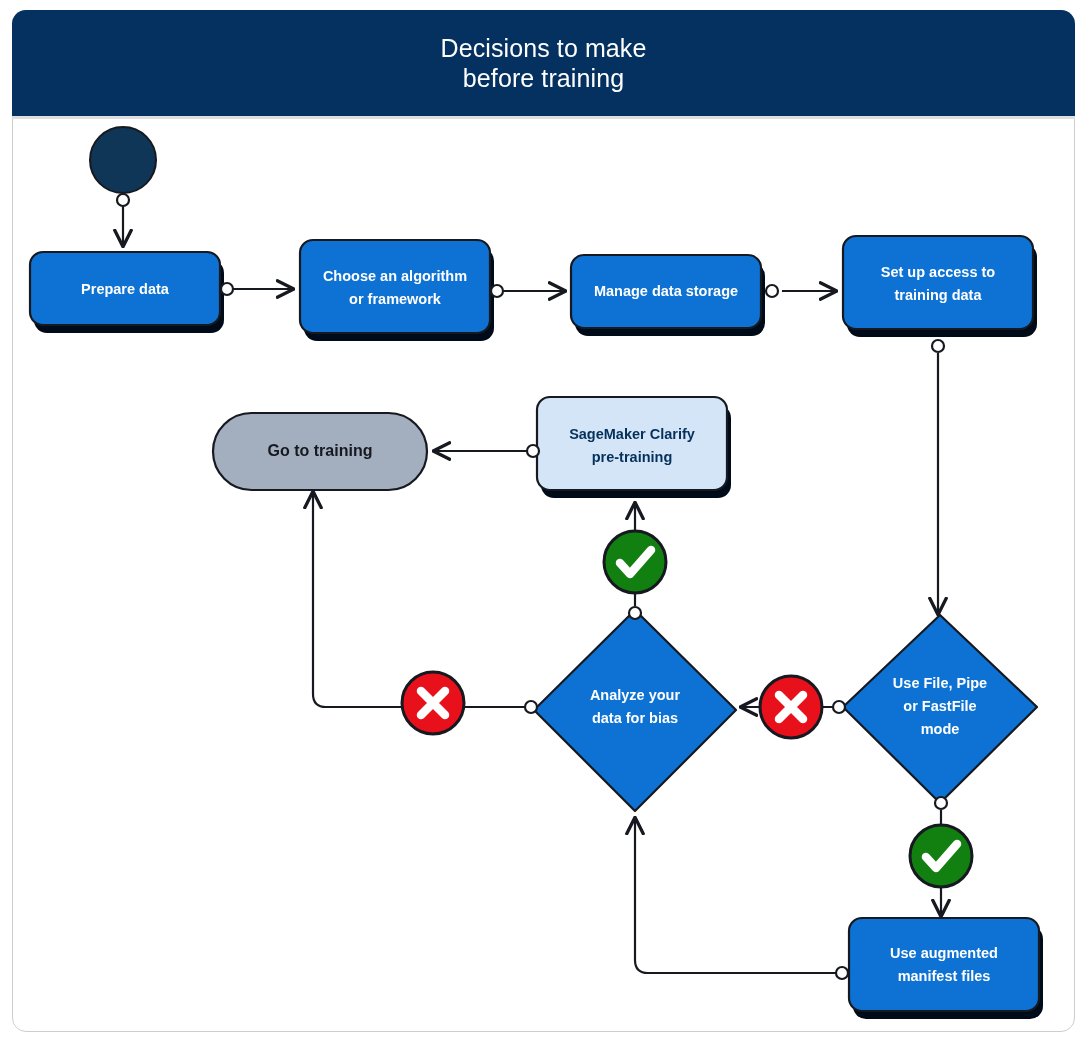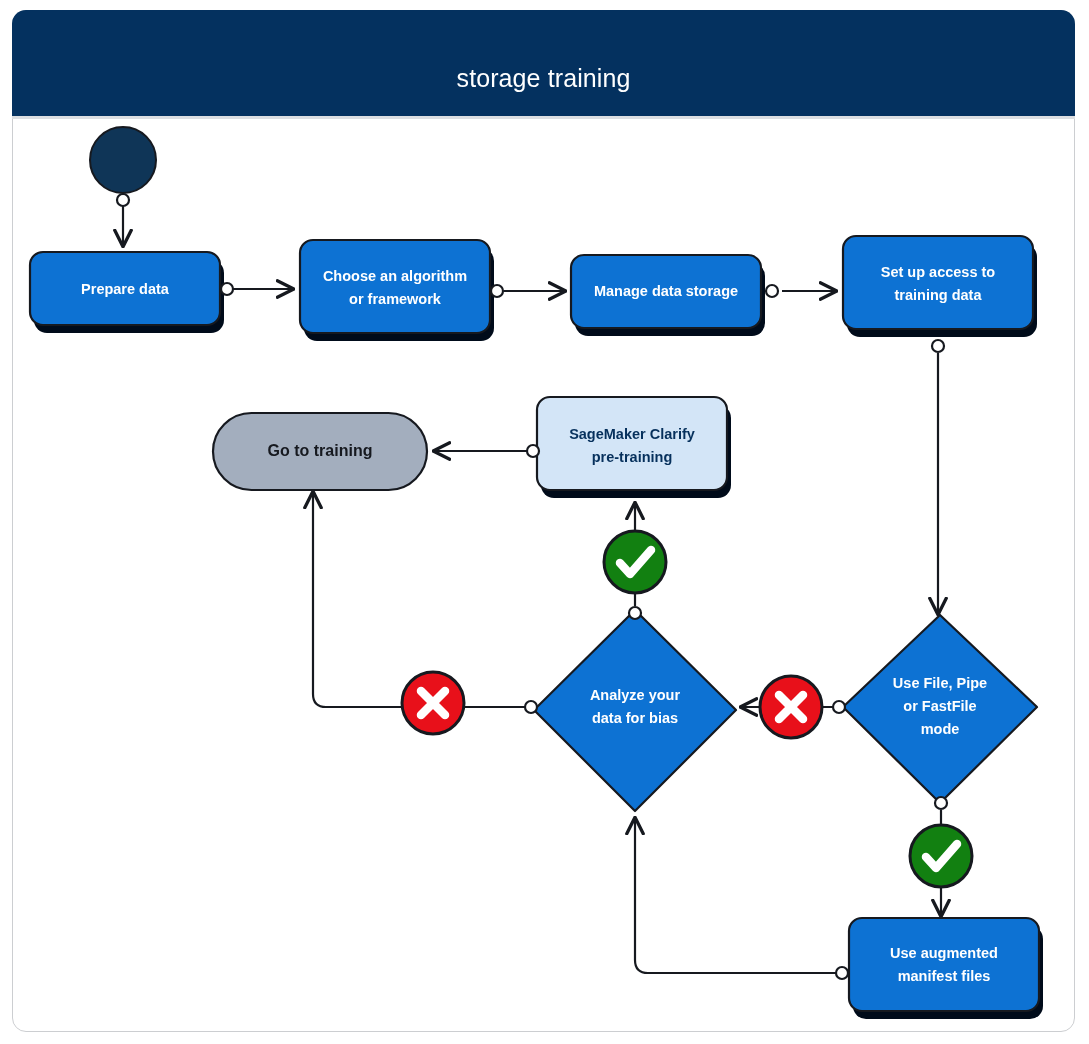--- a/index.html
+++ b/index.html
@@ -76,22 +76,22 @@
 </style>
 </head>
 <body>
 
 <div id="page">
 
   <div class="card-frame"></div>
 
   <div class="header-bar">
     <div class="header-title">
-      <br>
-      <span>storage training</span>
+      <span>Decisions to make</span><br>
+      <span>before training</span>
     </div>
   </div>
   <div class="header-underline"></div>
 
   <svg class="diagram" viewBox="0 0 1089 1044">
     <defs>
       <marker id="arrow" viewBox="0 0 12 12" refX="10.5" refY="6" markerWidth="9" markerHeight="9" orient="auto-start-reverse">
         <path d="M 1 1 L 11 6 L 1 11" fill="none" stroke="#16191f" stroke-width="2" stroke-linecap="round" stroke-linejoin="round"></path>
       </marker>
     </defs>

